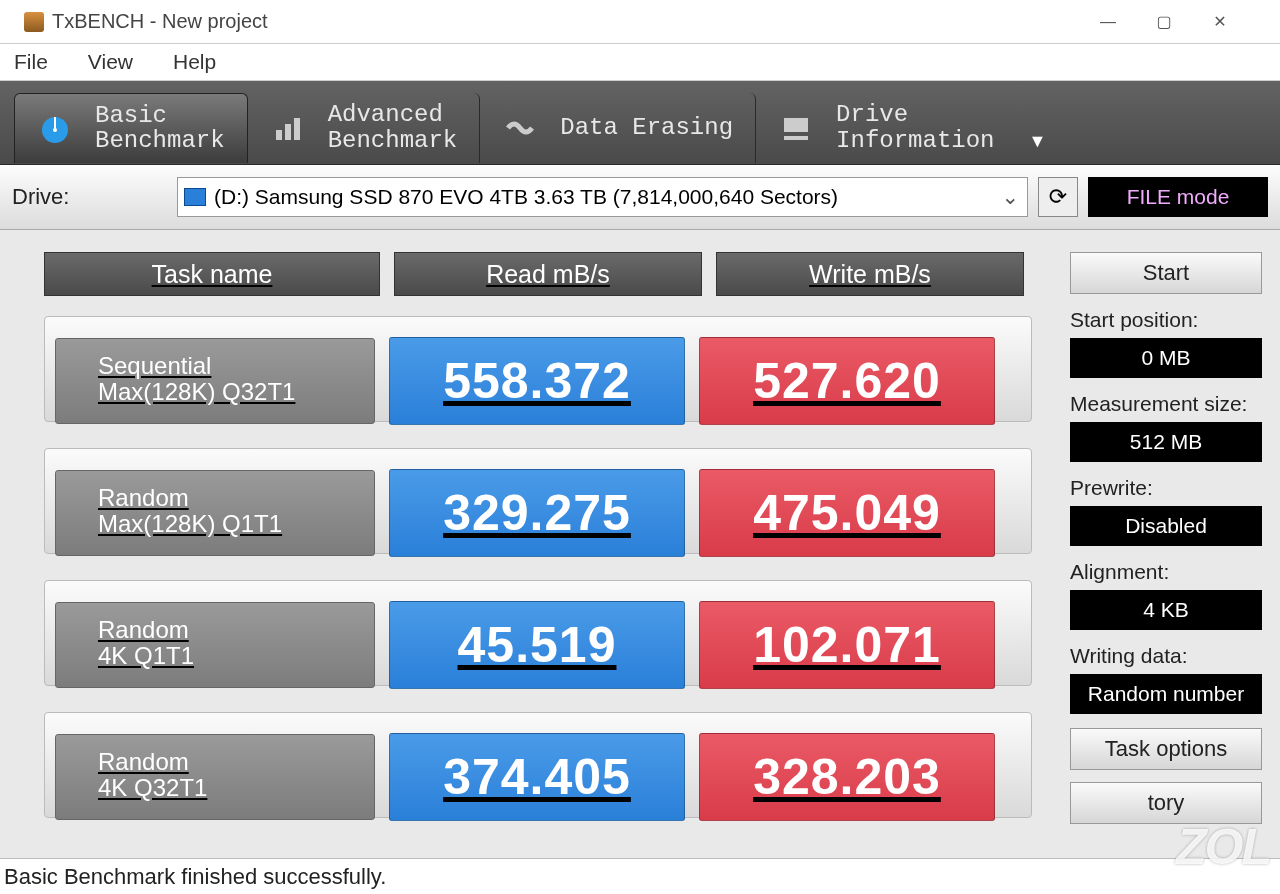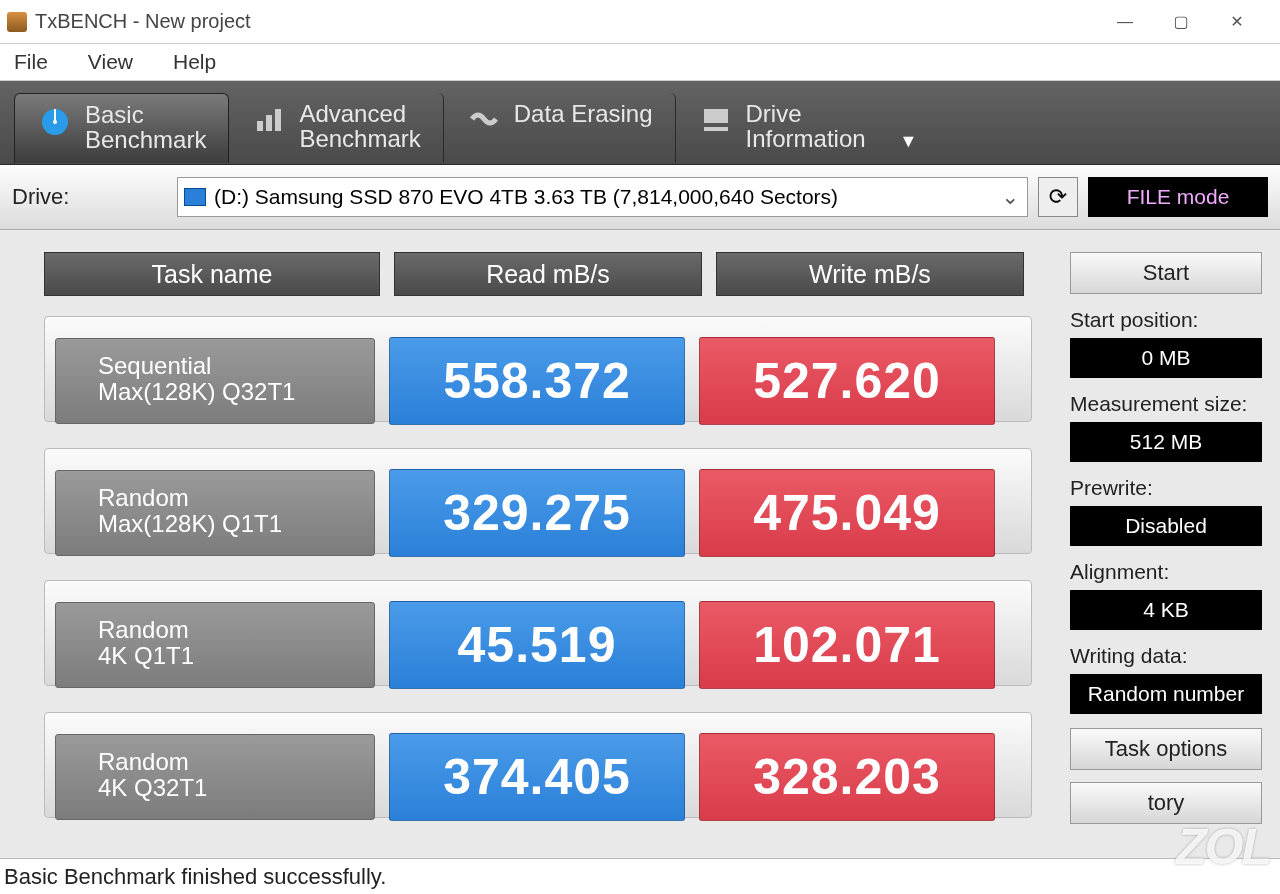--- a/index.html
+++ b/index.html
@@ -9,21 +9,21 @@
   width: 1280px;
   height: 894px;
   overflow: hidden;
   display: flex;
   flex-direction: column;
 }
 .title-bar {
   display: flex;
   align-items: center;
   height: 44px;
-  padding: 0 7px;
+  padding: 0 24px;
   border-bottom: 1px solid #ccc;
 }
 .title-bar-icon { width: 20px; height: 20px; background: linear-gradient(#d89040,#8b5a20); border-radius: 3px; margin-right: 8px; }
 .title-text { flex: 1; color: #444; font-size: 20px; }
 .window-controls { display: flex; gap: 32px; padding-right: 24px; }
 .win-btn { width: 24px; height: 24px; display: flex; align-items: center; justify-content: center; color: #555; font-size: 16px; cursor: default; }
 .menu-bar {
   display: flex;
   gap: 40px;
   padding: 6px 14px 6px 14px;
@@ -35,29 +35,30 @@
 .tab-bar {
   background: linear-gradient(#636363, #4a4a4a);
   display: flex;
   align-items: center;
   padding: 10px 14px 0 14px;
   height: 84px;
   border-bottom: 1px solid #2a2a2a;
 }
 .tab {
   display: flex;
-  align-items: flex-start;
-  gap: 12px;
+  align-items: center;
+  gap: 22px;
   padding: 8px 22px;
   color: #e8e8e8;
   font-size: 24px;
   border-radius: 6px 6px 0 0;
   border-right: 1px solid #2a2a2a;
   height: 70px;
   cursor: default;
+  font-family: Liberation Mono, monospace;
 }
 .tab.active {
   background: linear-gradient(#7a7a7a,#3c3c3c);
   border: 1px solid #222;
   border-bottom: none;
 }
 .tab-icon { width: 36px; height: 36px; display:flex; align-items:center; justify-content:center; }
 .tab-label { display:flex; flex-direction:column; line-height: 1.05; font-weight:300; }
 .tab-label .l2 { font-size: 24px; }
 .tab-dropdown { color:#fff; font-size:18px; margin-left:6px; margin-top:28px; padding:0 6px; }
@@ -93,20 +94,21 @@
 .main {
   flex:1;
   display:flex;
   background:#e9e9e9;
   padding: 4px 0 0 0;
   overflow:hidden;
 }
 .bench-area {
   flex:1;
   padding: 18px 32px 0 44px;
+  text-decoration: underline;
 }
 .bench-header {
   display:grid;
   grid-template-columns: 336px 308px 308px;
   gap: 14px;
   margin-bottom: 20px;
 }
 .bench-header .hdr {
   background: linear-gradient(#6a6a6a,#4a4a4a);
   color:#fff;

